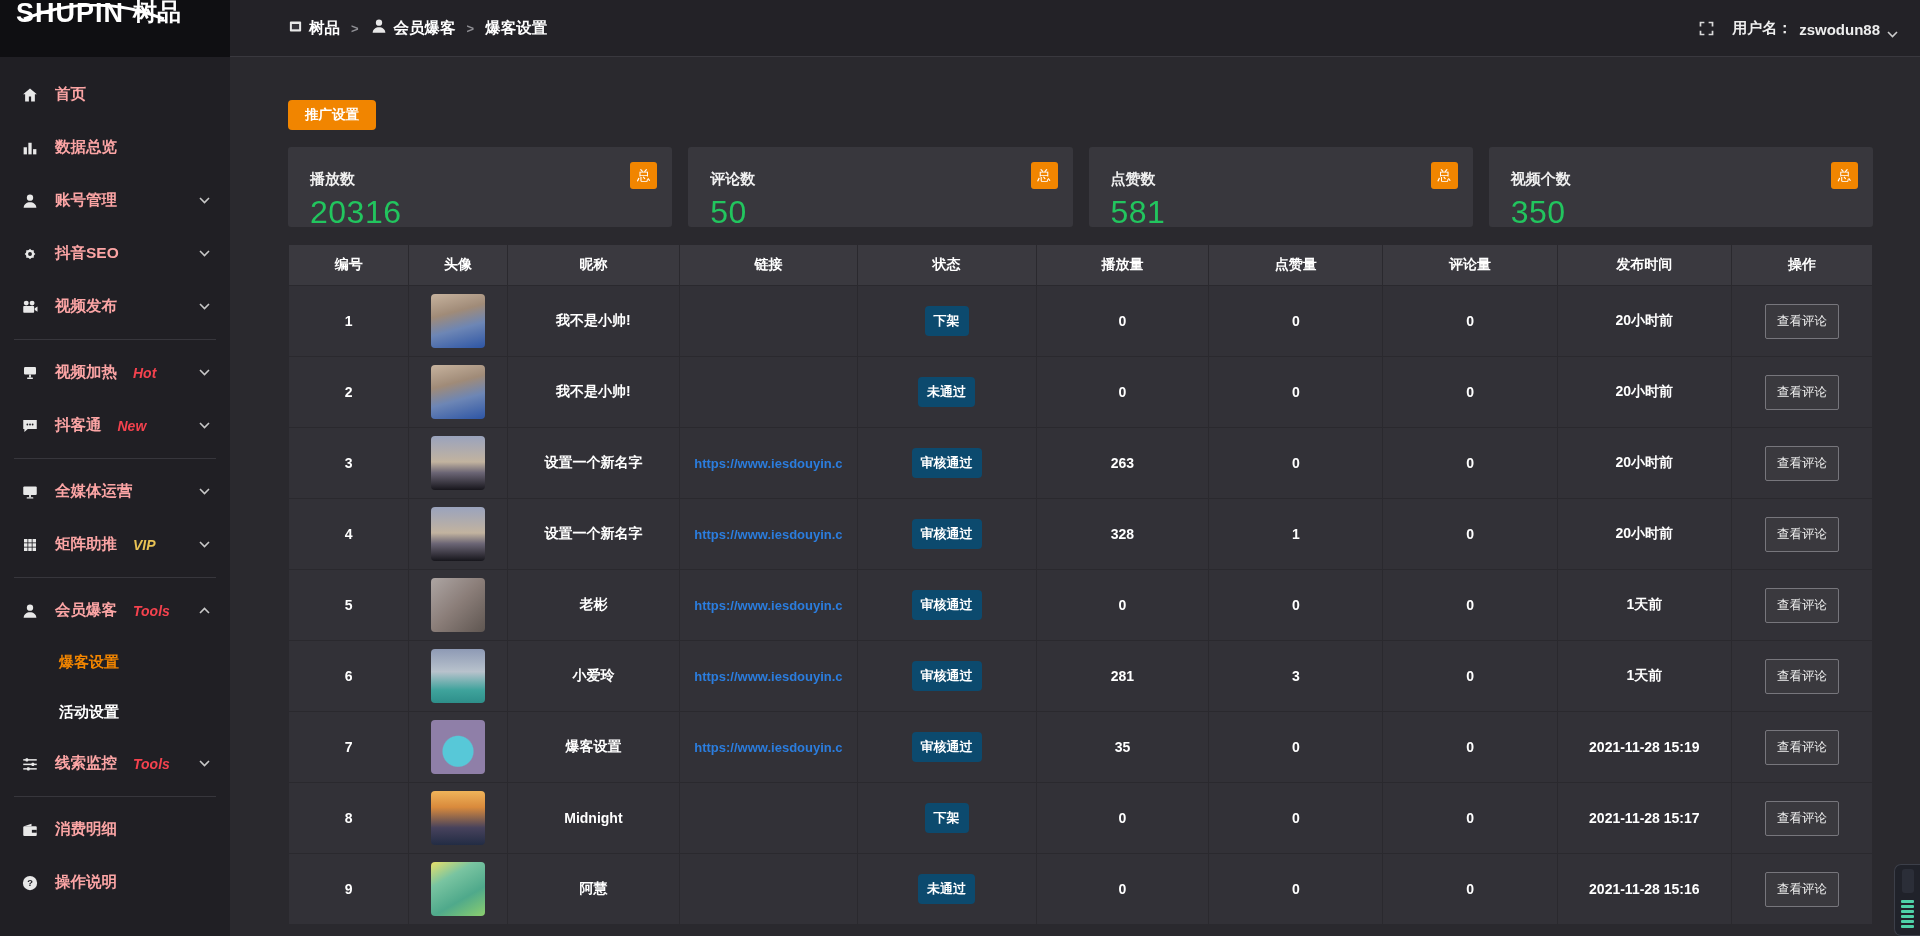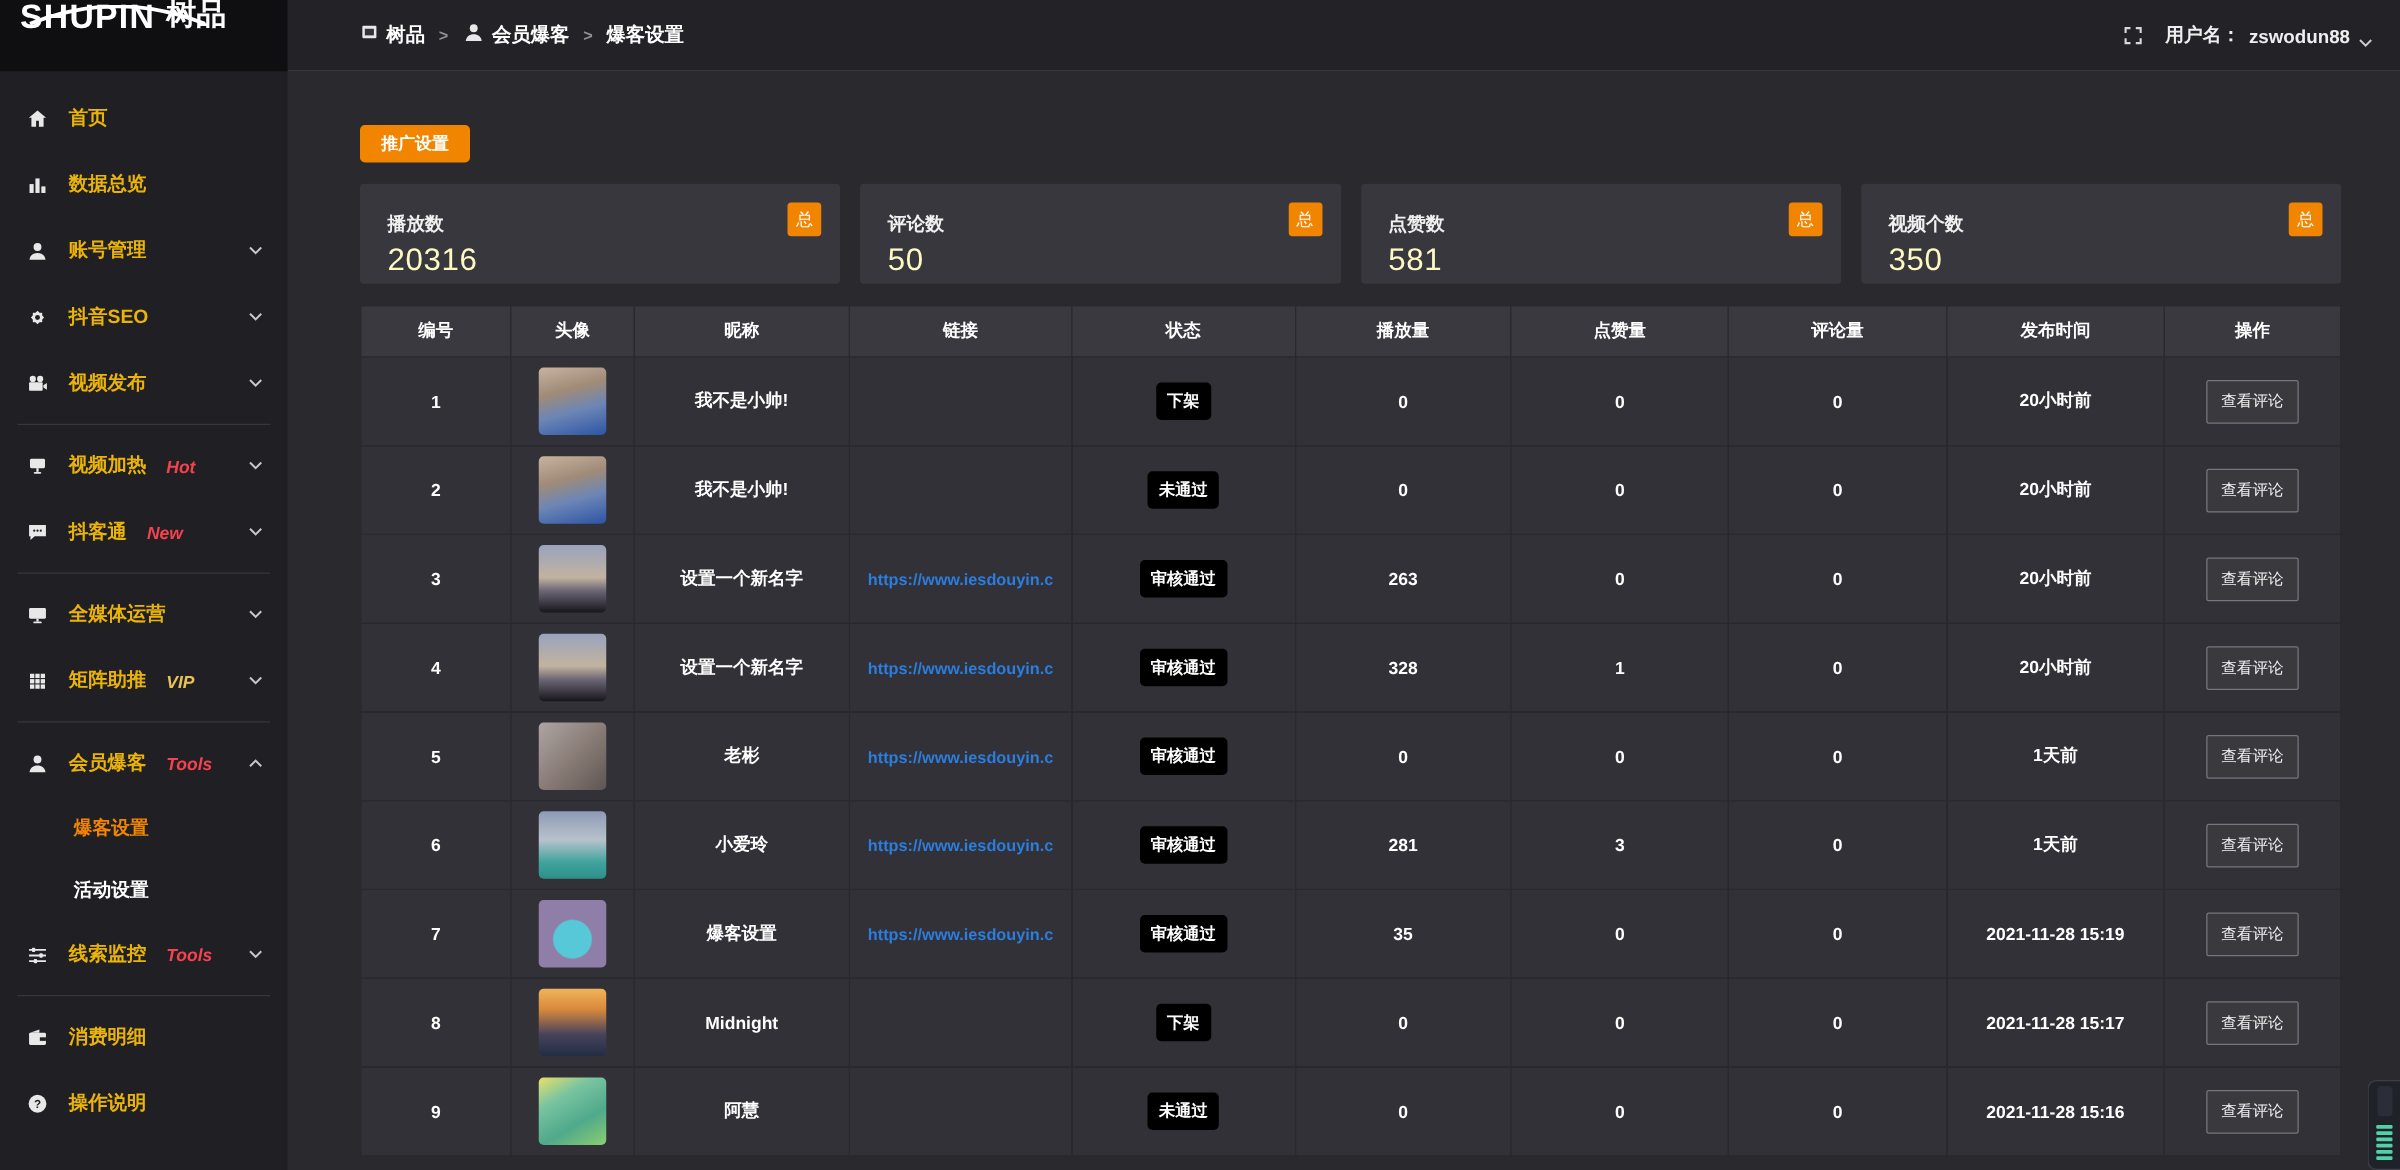--- a/index.html
+++ b/index.html
@@ -10,21 +10,21 @@
   }
   
   .sidebar{position:absolute;left:0;top:0;width:230px;height:936px;background:#201f24;z-index:2}
   .logo{height:57px;background:#0f0f12;position:relative;display:flex;align-items:flex-start;padding:0 0 7px 16px;box-sizing:border-box}
   .logo-arc{position:absolute;top:4px;left:18px}
   .logo-en{font-size:27px;font-weight:800;letter-spacing:1px;line-height:1}
   .logo-cn{font-size:24px;font-weight:800;margin-left:9px;line-height:1}
   .nav{padding-top:11px}
   .side-item{height:53px;display:flex;align-items:center;padding:0 20px;cursor:pointer}
   .side-icon{width:20px;display:flex;justify-content:center;align-items:center}
-  .side-label{margin-left:15px;font-size:15.5px;font-weight:600;color:#eab308}
+  .side-label{margin-left:15px;font-size:15.5px;font-weight:600;color:#fca5a5}
   .side-tag{margin-left:16px;font-style:italic;font-weight:700;font-size:14px}
   .tag-red{color:#f4424e}
   .tag-gold{color:#e8c254}
   .side-chev{margin-left:auto;display:flex;align-items:center}
   .sub-item{height:50px;display:flex;align-items:center;padding-left:59px;font-size:15px;font-weight:600;color:#fff;cursor:pointer}
   .sub-item.active{color:#f18500}
   .side-divider{height:1px;background:#37363c;margin:6px 14px}
   
   .topbar{position:absolute;left:230px;top:0;right:0;height:57px;background:#232227;border-bottom:1px solid #39383e;
     display:flex;align-items:center;padding:0 22px 0 58px;box-sizing:border-box}
@@ -34,38 +34,38 @@
   .topbar-right{margin-left:auto;display:flex;align-items:center;gap:15px;font-size:15px;color:#eee}
   .fullscreen-btn{background:none;border:none;cursor:pointer;display:flex;align-items:center;padding:2px}
   .user-area{display:flex;align-items:flex-end;gap:7px;cursor:pointer;font-weight:600}
   
   .main{position:absolute;left:230px;top:57px;right:0;bottom:0;padding:43px 47px 0 58px;box-sizing:border-box}
   .promo-btn{background:#f18500;color:#fff;border:none;border-radius:4px;font-size:13.5px;font-weight:600;
     padding:9px 17px;cursor:pointer;height:30px;display:inline-flex;align-items:center}
   .stats{display:flex;gap:16px;margin-top:17px}
   .stat-card{flex:1;height:80px;background:#38373d;border-radius:3px;position:relative;padding:23px 0 0 22px;box-sizing:border-box}
   .stat-label{font-size:15px;color:#f0f0f0;font-weight:600}
-  .stat-value{font-size:25px;color:#fef9c3;margin-top:5px;font-weight:500;letter-spacing:.5px}
+  .stat-value{font-size:32px;color:#22c55e;margin-top:5px;font-weight:500;letter-spacing:.5px}
   .stat-badge{position:absolute;top:15px;right:15px;width:27px;height:27px;background:#f18500;border-radius:3px;
     display:flex;align-items:center;justify-content:center;font-size:13.5px;color:#fff}
   
   table{width:100%;border-collapse:collapse;margin-top:17px;table-layout:fixed}
   th{background:#3a393f;height:38px;font-size:14px;font-weight:700;color:#fff;border:1px solid #2a292e}
   td{background:#323137;height:68px;text-align:center;font-size:14px;font-weight:600;color:#fff;
     border:1px solid #2a292e;overflow:hidden;white-space:nowrap;vertical-align:middle}
   .avatar{width:54px;height:54px;border-radius:4px;margin:0 auto}
   .a1,.a2{background:linear-gradient(165deg,#c7b39e 0%,#a08b78 35%,#6d86b5 62%,#2d55a5 100%)}
   .a3,.a4{background:linear-gradient(180deg,#9aa3bd 0%,#c2b39f 48%,#6b6575 68%,#17161c 100%)}
   .a5{background:linear-gradient(135deg,#ada5a3 0%,#8a7d78 50%,#5f5651 100%)}
   .a6{background:linear-gradient(180deg,#8e9ab5 0%,#b8c2cc 42%,#3fa39c 76%,#2e8f8a 100%)}
   .a7{background:radial-gradient(circle at 50% 58%,#57c8d8 0 36%,#8f7fa8 39%)}
   .a8{background:linear-gradient(180deg,#f0b45a 0%,#d98a3c 30%,#47425c 68%,#222c44 100%)}
   .a9{background:linear-gradient(150deg,#e8e06a 0%,#79c4a1 30%,#4fa98b 65%,#8ccf6e 100%)}
   .cell-link{color:#2b7dde;font-size:13px;font-weight:600;text-decoration:none}
-  .status-badge{display:inline-block;background:#000000;color:#fff;font-size:13px;font-weight:600;
+  .status-badge{display:inline-block;background:#0c4a6e;color:#fff;font-size:13px;font-weight:600;
     padding:6px 9px;border-radius:4px}
   .action-btn{background:rgba(255,255,255,.04);border:1px solid #77767c;color:#f0f0f0;font-size:12.5px;
     padding:8px 11px;border-radius:2px;cursor:pointer}
   
   .float-widget{position:absolute;right:0;bottom:0;width:26px;height:72px;background:#20222a;
     border:1px solid #3c3f49;border-right:none;border-radius:7px 0 0 7px;z-index:3;
     display:flex;flex-direction:column;align-items:center;justify-content:flex-end;padding-bottom:7px;box-sizing:border-box;cursor:pointer}
   .fw-track{width:12px;height:24px;background:#2b2e38;border-radius:3px;margin-bottom:5px}
   .fw-bar{width:13px;height:3px;background:#4fd2a8;border-radius:1px;margin-top:2px}
 </style>

